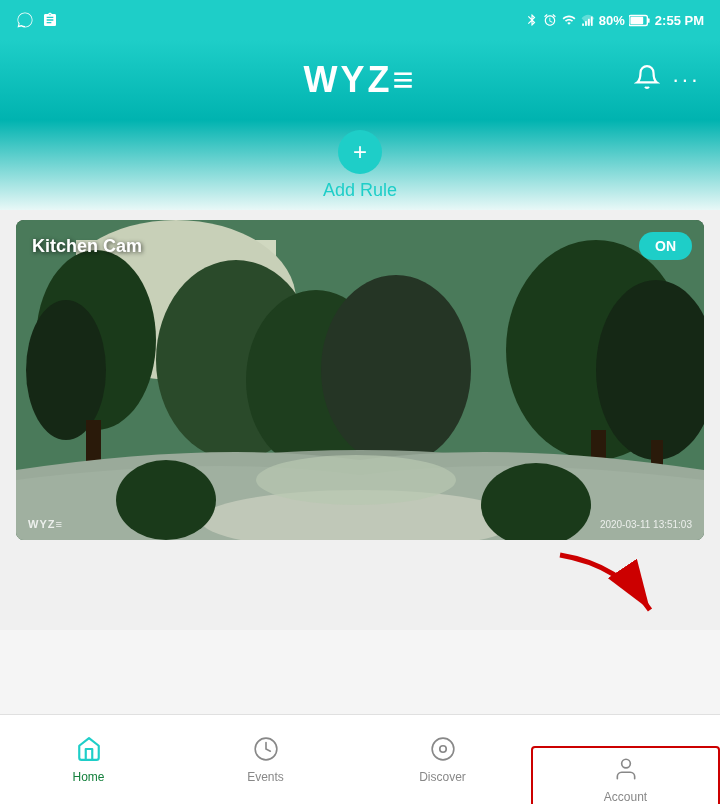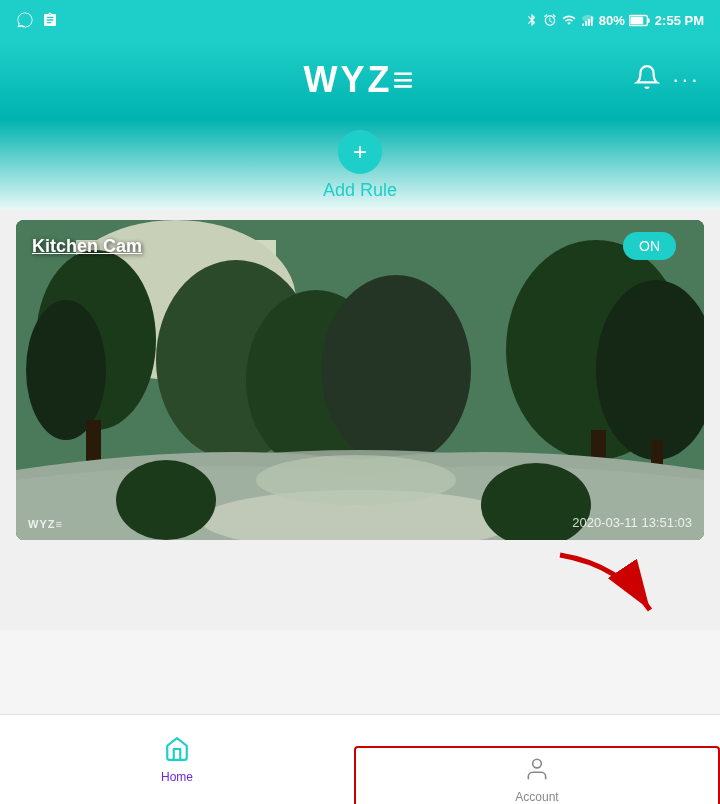--- a/index.html
+++ b/index.html
@@ -113,49 +113,48 @@
       background: #2d4a2d;
     }
     .camera-label {
       position: absolute;
       top: 16px;
       left: 16px;
       color: white;
       font-size: 18px;
       font-weight: 600;
       text-shadow: 1px 1px 4px rgba(0,0,0,0.7);
-      text-decoration: underline;
     }
     .on-badge {
       position: absolute;
       top: 12px;
-      right: 28px;
+      right: 12px;
       background: #1ecec8;
       color: white;
       font-size: 14px;
-      font-weight: 400;
+      font-weight: 700;
       padding: 6px 16px;
       border-radius: 20px;
     }
     .camera-watermark {
       position: absolute;
       bottom: 10px;
       left: 12px;
       color: white;
       font-size: 11px;
       font-weight: 600;
       opacity: 0.8;
       letter-spacing: 1px;
     }
     .camera-timestamp {
       position: absolute;
       bottom: 10px;
       right: 12px;
       color: white;
-      font-size: 13px;
+      font-size: 10px;
       opacity: 0.8;
     }
 
     
     .scene-svg {
       position: absolute;
       top: 0; left: 0;
       width: 100%; height: 100%;
     }
 
@@ -186,21 +185,21 @@
       line-height: 1;
     }
     .nav-icon.active {
       color: #1ecec8;
     }
     .nav-label {
       font-size: 12px;
       color: #888;
     }
     .nav-label.active {
-      color: #6d28d9;
+      color: #15803d;
     }
     .nav-item.account-item {
       border: 2.5px solid #cc0000;
       border-radius: 4px;
       padding: 8px 4px;
       margin-top: 41px;
     }
     .nav-icon svg {
       width: 26px;
       height: 26px;
@@ -330,21 +329,39 @@
   <div class="nav-item">
     <div class="nav-icon active">
       <svg width="26" height="26" viewBox="0 0 24 24" fill="none" stroke="#1ecec8" stroke-width="2" stroke-linecap="round" stroke-linejoin="round">
         <path d="M3 9l9-7 9 7v11a2 2 0 0 1-2 2H5a2 2 0 0 1-2-2z"></path>
         <polyline points="9 22 9 12 15 12 15 22"></polyline>
       </svg>
     </div>
     <span class="nav-label active">Home</span>
   </div>
 
-
+  <div class="nav-item">
+    <div class="nav-icon">
+      <svg width="26" height="26" viewBox="0 0 24 24" fill="none" stroke="#888" stroke-width="1.5" stroke-linecap="round">
+        <circle cx="12" cy="12" r="10"></circle>
+        <polyline points="12 6 12 12 16 14"></polyline>
+      </svg>
+    </div>
+    <span class="nav-label">Events</span>
+  </div>
+
+  <div class="nav-item">
+    <div class="nav-icon">
+      <svg width="26" height="26" viewBox="0 0 24 24" fill="none" stroke="#888" stroke-width="1.5" stroke-linecap="round">
+        <circle cx="12" cy="12" r="10"></circle>
+        <circle cx="12" cy="12" r="3"></circle>
+      </svg>
+    </div>
+    <span class="nav-label">Discover</span>
+  </div>
 
 
   <div class="nav-item account-item">
     <div class="nav-icon">
       <svg width="26" height="26" viewBox="0 0 24 24" fill="none" stroke="#888" stroke-width="1.5" stroke-linecap="round">
         <path d="M20 21v-2a4 4 0 0 0-4-4H8a4 4 0 0 0-4 4v2"></path>
         <circle cx="12" cy="7" r="4"></circle>
       </svg>
     </div>
     <span class="nav-label">Account</span>

